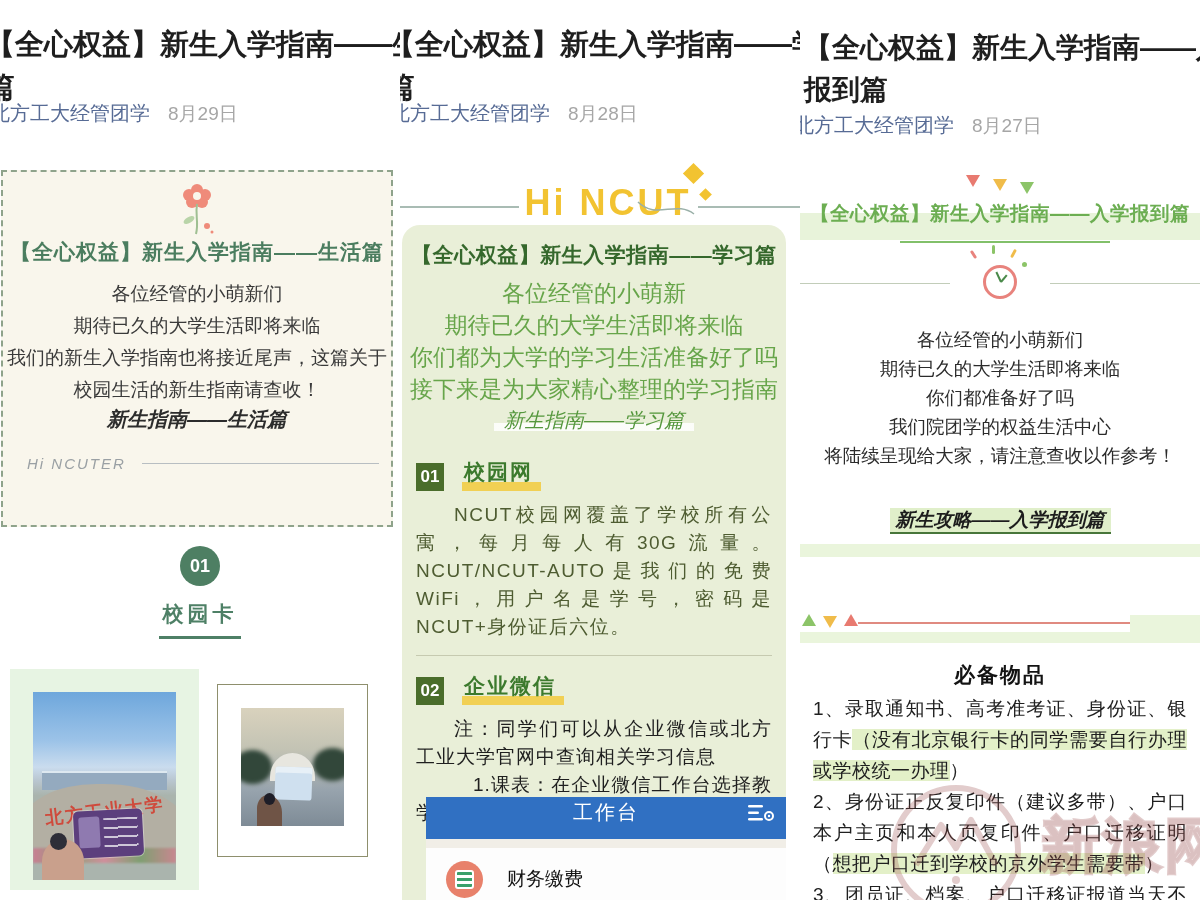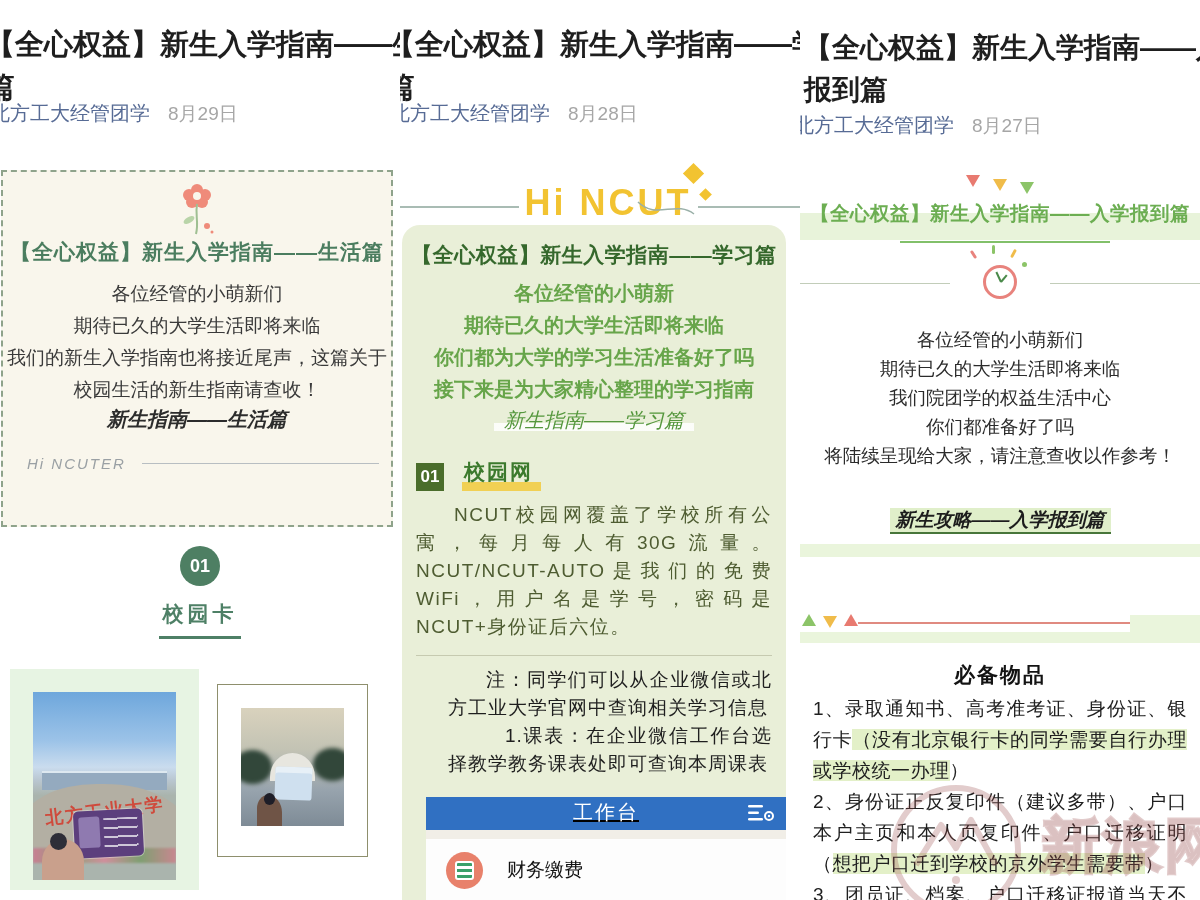--- a/index.html
+++ b/index.html
@@ -53,36 +53,36 @@
   
   .c2-banner-line{position:absolute;top:206px;left:0;width:100%;height:2px;background:#a9bcb4;}
   .c2-banner{position:absolute;top:182px;left:8px;width:100%;text-align:center;font-size:36px;font-weight:800;color:#f2c331;letter-spacing:3px;}
   .c2-banner span{background:#fff;padding:0 6px;}
   .sp{position:absolute;background:#f2c331;transform:rotate(45deg);}
   .sp1{top:166px;left:286px;width:15px;height:15px;}
   .sp2{top:190px;left:301px;width:9px;height:9px;}
   .c2-swoosh{position:absolute;top:198px;left:236px;}
   .c2-card{position:absolute;top:225px;left:2px;width:384px;height:675px;background:#e9efd8;border-radius:18px 18px 0 0;text-align:center;}
   .c2-title{padding-top:16px;font-size:21px;font-weight:700;color:#35682c;letter-spacing:0.5px;}
-  .c2-lines{margin-top:8px;font-size:20px;line-height:32px;color:#67a54a;font-weight:bold;}
+  .c2-lines{margin-top:8px;font-size:23px;line-height:32px;color:#67a54a;}
   .c2-lines p{margin:0;}
   .c2-slogan{margin-top:2px;font-style:italic;font-size:20px;color:#55973d;}
   .c2-slogan span{background:linear-gradient(transparent 62%,rgba(255,255,255,.85) 62%);padding:0 10px;}
   .c2-sechead{display:flex;align-items:flex-end;margin:24px 0 0 14px;text-align:left;}
   .c2-sechead.second{margin-top:16px;}
   .c2-num{width:28px;height:28px;background:#4a6d2b;color:#fff;font-size:17px;line-height:28px;text-align:center;font-weight:700;}
   .c2-sectitle{margin-left:18px;font-size:21px;font-weight:700;color:#3c7a2d;letter-spacing:2px;background:linear-gradient(transparent 74%,#f1d054 74%);padding:0 8px 5px 2px;}
   .c2-para{margin:10px 14px 0;text-align:justify;font-size:19px;line-height:28px;color:#4e5c31;letter-spacing:1.5px;text-indent:2em;}
   .c2-divider{margin:14px 14px 0;border-top:1px solid #c6cab0;}
-  .c2-dark{margin-top:10px;padding-left:32px;}
+  .c2-dark{margin-top:10px;}
   .c2-dark p{margin:0 14px;text-align:justify;font-size:19px;line-height:28px;color:#1f1f1f;letter-spacing:1px;}
   .c2-dark p.note{text-indent:2em;}
   .c2-dark p.item{text-indent:3em;}
   .wb{position:absolute;top:797px;left:26px;width:360px;z-index:3;text-align:left;}
-  .wb-bar{height:33px;background:#3070c2;position:relative;text-decoration:underline;}
+  .wb-bar{height:42px;background:#3070c2;position:relative;}
   .wb-bar-title{font-size:20px;line-height:31px;text-align:center;color:#fff;letter-spacing:2px;}
   .wb-icon{position:absolute;right:12px;top:7px;}
   .wb-gap{height:9px;background:#f1eee7;}
   .wb-panel{background:#fdfdfd;padding:8px 0 40px 20px;}
   .wb-row{display:flex;align-items:center;height:46px;}
   .wb-row+.wb-row{margin-top:4px;}
   .wb-ico1{width:37px;height:37px;border-radius:50%;background:#e8816b;display:flex;align-items:center;justify-content:center;}
   .grid-green{width:19px;height:19px;border-radius:3px;border:2px solid #fff;background:repeating-linear-gradient(180deg,#3aa06a 0 3px,#fff 3px 6px);}
   .wb-ico2{width:37px;height:37px;border-radius:8px;background:#e14b41;display:flex;align-items:center;justify-content:center;}
   .wb-label{margin-left:24px;font-size:19px;color:#111;}
@@ -221,20 +221,24 @@
         <span>新生指南——学习篇</span>
       </div>
 
       <div class="c2-sechead">
         <div class="c2-num">01</div>
         <div class="c2-sectitle">校园网</div>
       </div>
       <p class="c2-para">NCUT校园网覆盖了学校所有公寓，每月每人有30G流量。NCUT/NCUT-AUTO是我们的免费WiFi，用户名是学号，密码是NCUT+身份证后六位。</p>
       <div class="c2-divider"></div>
 
+      <div class="c2-sechead second">
+        <div class="c2-num">02</div>
+        <div class="c2-sectitle">企业微信</div>
+      </div>
       <div class="c2-dark">
         <p class="note">注：同学们可以从企业微信或北方工业大学官网中查询相关学习信息</p>
         <p class="item">1.课表：在企业微信工作台选择教学教务课表处即可查询本周课表</p>
       </div>
     </div>
 
     <div class="wb">
       <div class="wb-bar">
         <div class="wb-bar-title">工作台</div>
         <svg class="wb-icon" width="26" height="18" viewBox="0 0 26 18">
@@ -281,22 +285,22 @@
     <div class="c3-line r"></div>
     <div class="c3-clock"></div>
     <div class="mk mk1"></div>
     <div class="mk mk2"></div>
     <div class="mk mk3"></div>
     <div class="mk mk4"></div>
 
     <div class="c3-body">
       <p>各位经管的小萌新们</p>
       <p>期待已久的大学生活即将来临</p>
+      <p>你们都准备好了吗</p>
       <p>我们院团学的权益生活中心</p>
-      <p>你们都准备好了吗</p>
       <p>将陆续呈现给大家，请注意查收以作参考！</p>
     </div>
     <div class="c3-slogan">
       <span>新生攻略——入学报到篇</span>
     </div>
     <div class="c3-band1"></div>
 
     <div class="c3-tris2">
       <div class="tri-up u-grn"></div>
       <div class="tri-down t-yel dy"></div>

